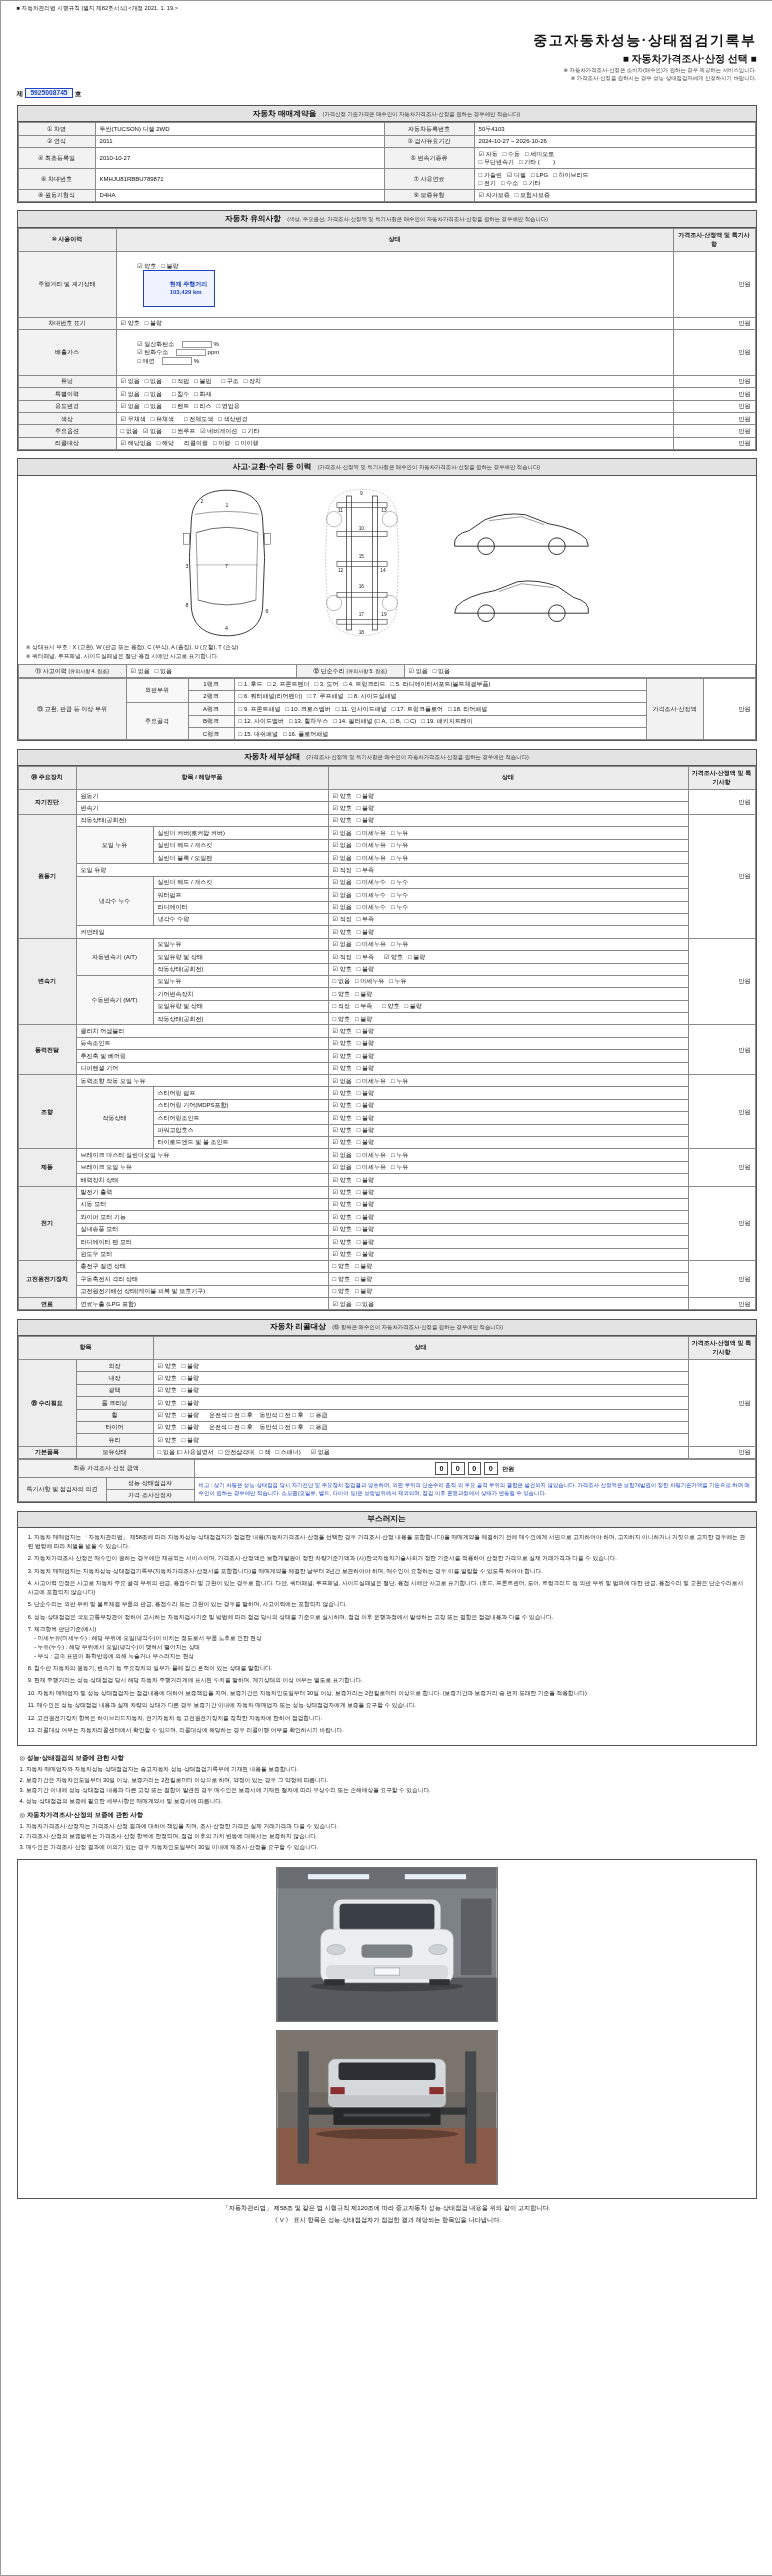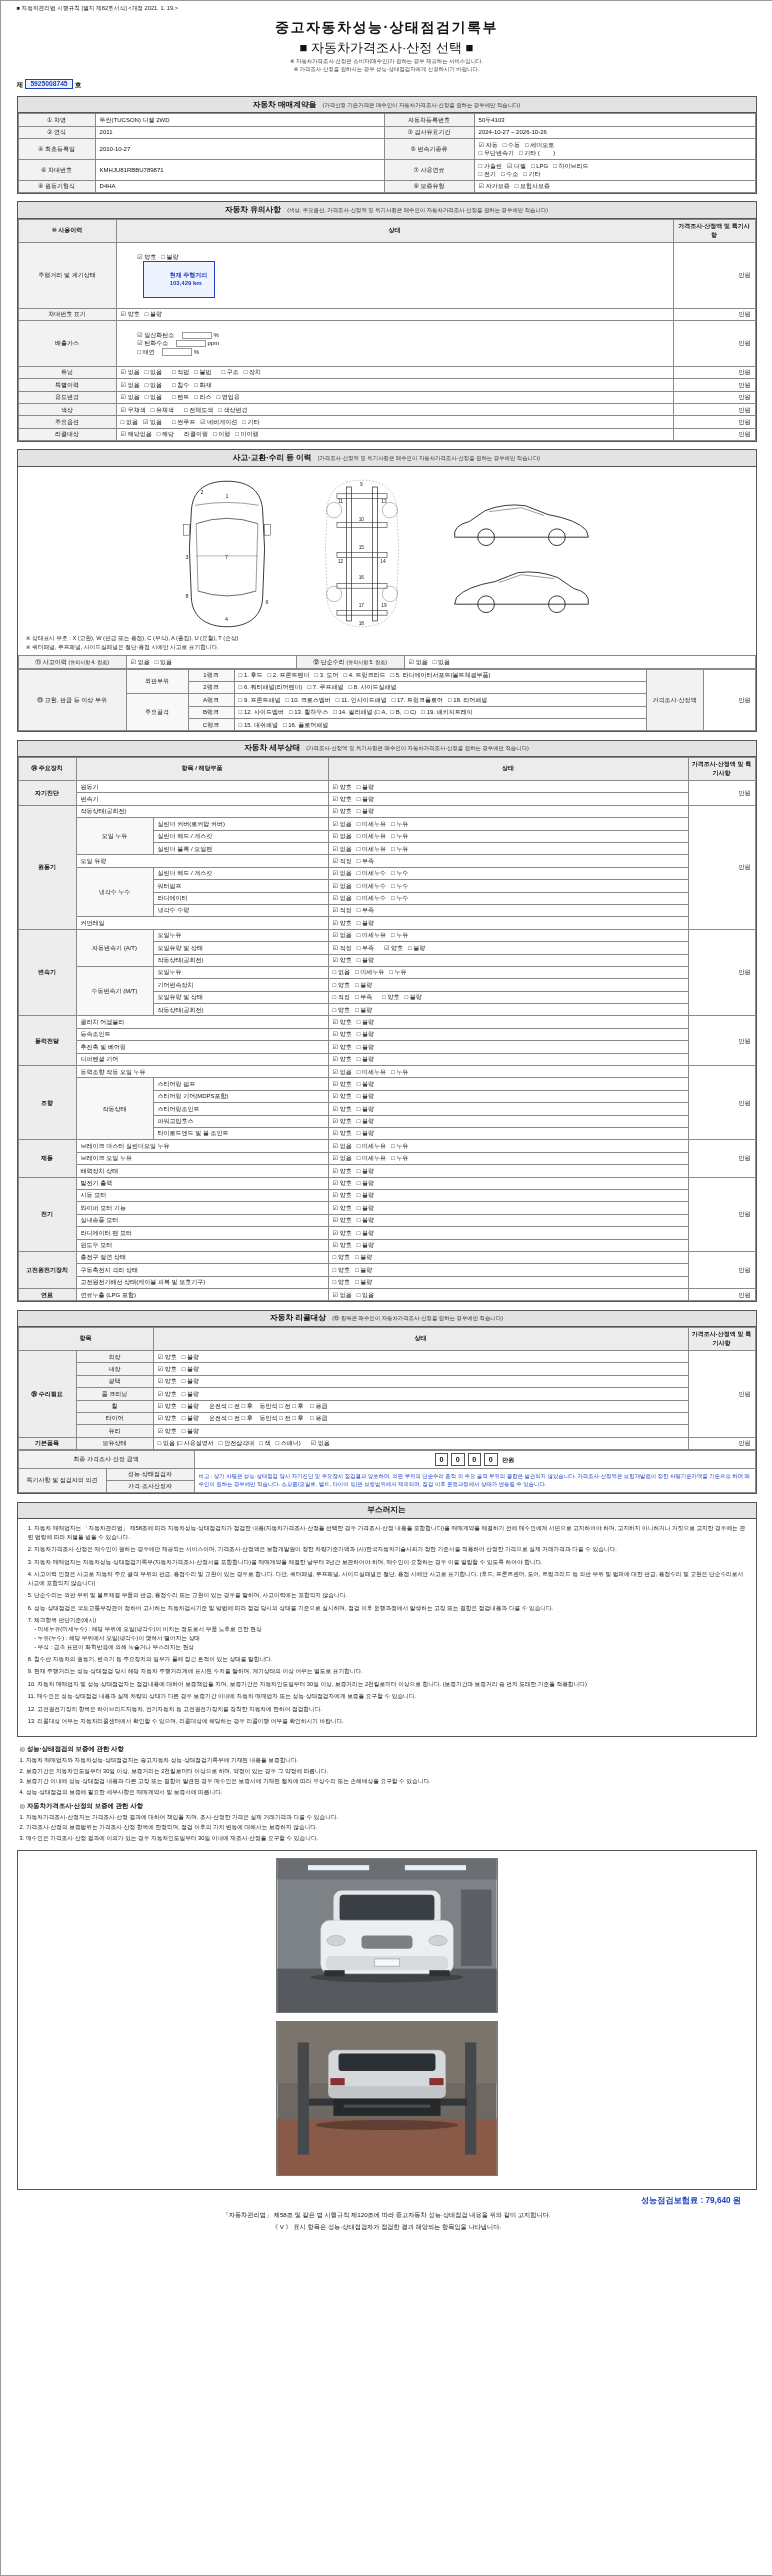--- a/index.html
+++ b/index.html
@@ -1,22 +1,22 @@
 <!DOCTYPE html>
 <html lang="ko" style="--accent: #1d43c0;font-size:8.2px"><head>
 <meta charset="utf-8">
 <style>
   *{box-sizing:border-box;}
   html,body{margin:0;padding:0;background:#ffffff;}
   body{width:773px;font-family:"Liberation Sans","DejaVu Sans",sans-serif;color:#111;}
   .page{width:773px;min-height:2576px;background:#fff;border:0.5px solid #9a9a9a;padding:3.1px 15.5px 13.4px;}
   .formref{font-size:5.7px;color:#222;padding:1px 0 4.1px;}
-  .doc-head{text-align:center;margin-top:2px;}
+  .doc-head{text-align:right;margin-top:15px;}
   .doc-title{font-size:14px;font-weight:bold;letter-spacing:1.5px;margin:1px 0 2.1px;}
-  .select-line{font-size:13px;font-weight:normal;margin:1px 0;}
+  .select-line{font-size:10px;font-weight:bold;margin:1px 0;}
   .select-note{font-size:5.4px;color:#444;white-space:pre-wrap;line-height:1.4;}
   .docno{font-size:6.7px;font-weight:bold;margin:5.2px 0 2.1px;text-align:left;}
   .docno .num{border:0.8px solid var(--accent,#1d43c0);color:var(--accent,#1d43c0);background:#eef3ff;padding:0.5px 4.1px;margin:0 2.1px;display:inline-block;}
   .sec{border:1px solid #555;margin-top:7.2px;background:#fff;}
   .sec-head{background:#e3e3e3;border-bottom:0.8px solid #555;text-align:center;padding:2.6px 2.1px;font-size:7.7px;font-weight:bold;}
   .sec-head small{font-size:5.4px;font-weight:normal;color:#333;margin-left:4.1px;}
   table.frm{width:100%;border-collapse:collapse;table-layout:fixed;}
   .frm td{border:0.5px solid #8a8a8a;padding:1.5px 4.1px;font-size:6px;line-height:1.4;vertical-align:middle;}
   .frm th{border:0.5px solid #8a8a8a;background:#ececec;padding:2.1px;font-size:6px;text-align:center;}
   .frm .lbl{background:#f2f2f2;text-align:center;}
@@ -711,18 +711,17 @@
         <rect x="120" y="62" width="190" height="34" rx="6" fill="#2c3034"></rect>
         <rect x="104" y="110" width="28" height="14" fill="#8a3030"></rect>
         <rect x="298" y="110" width="28" height="14" fill="#8a3030"></rect>
         <rect x="100" y="126" width="230" height="22" rx="8" fill="#c2c5c7"></rect>
         <rect x="110" y="150" width="210" height="34" fill="#26282a"></rect>
         <rect x="130" y="162" width="170" height="6" fill="#4a4d50"></rect>
       </svg>
     </div>
   </div>
 
-  <div class="insurance">성능점검보험료 : 79,640 원</div>
   <div class="footer-line">「자동차관리법」 제58조 및 같은 법 시행규칙 제120조에 따라 중고자동차 성능·상태점검 내용을 위와 같이 고지합니다.</div>
   <div class="footer-line">《 V 》 표시 항목은 성능·상태점검자가 점검한 결과 해당되는 항목임을 나타냅니다.</div>
 
 </div>
 
 
 </body></html>

